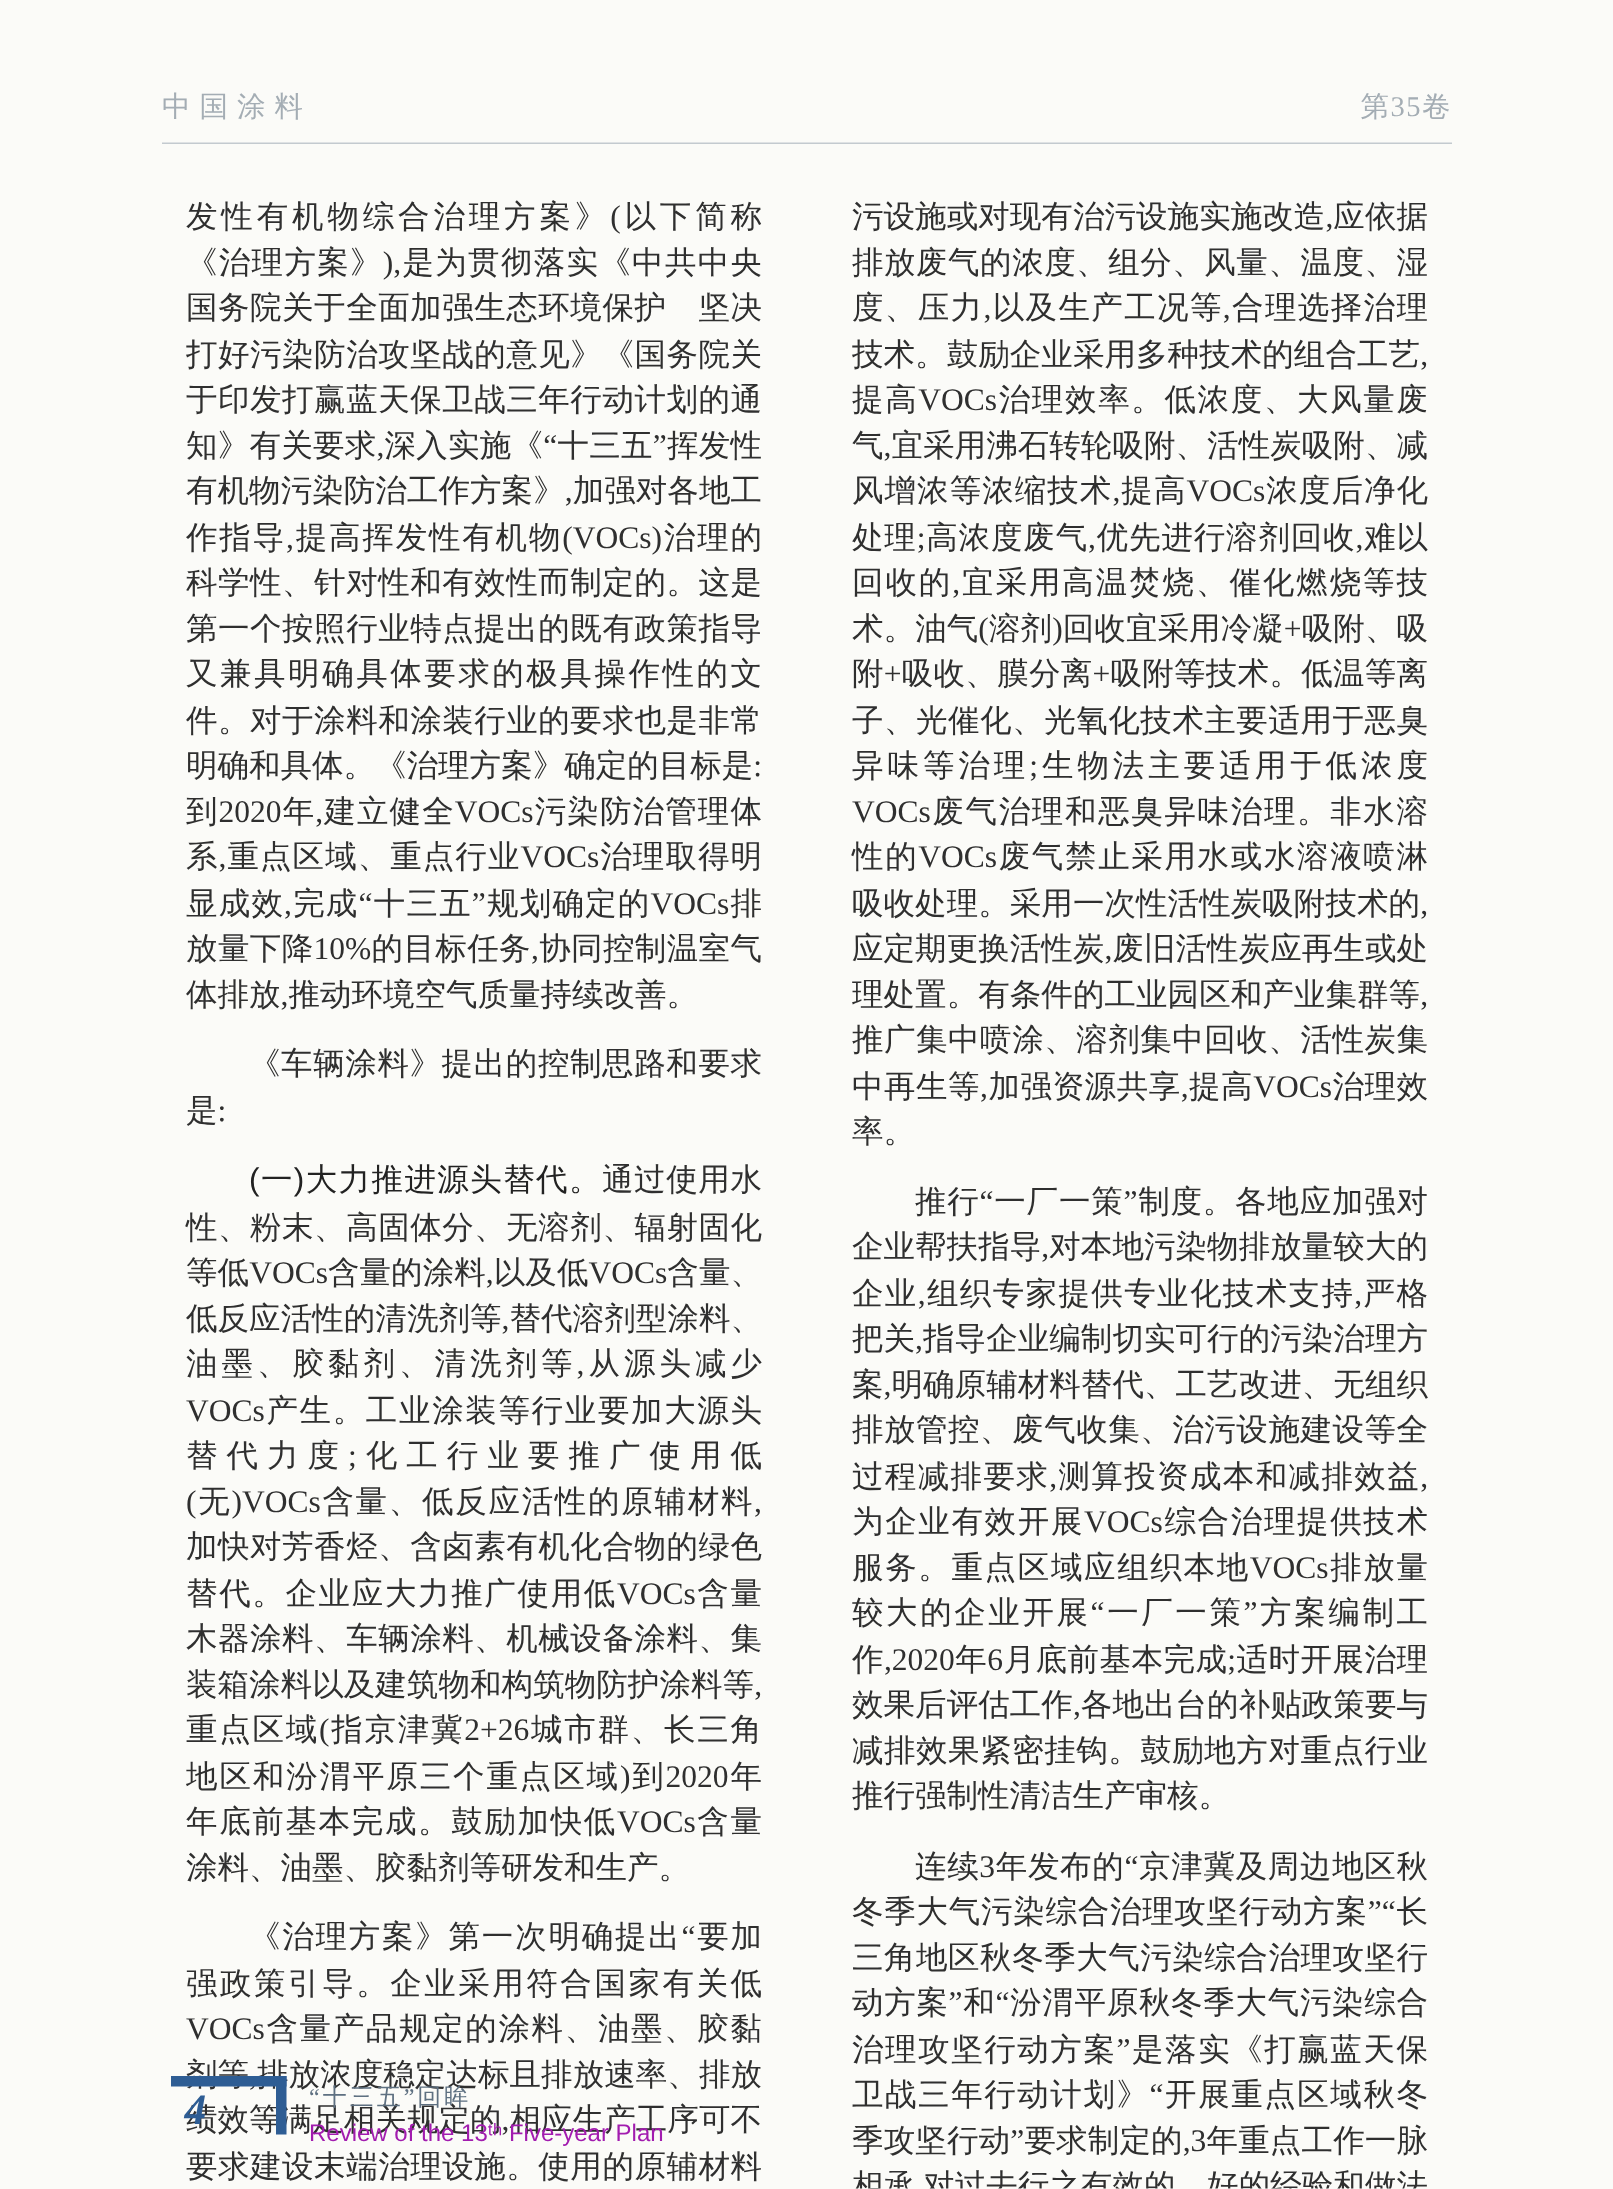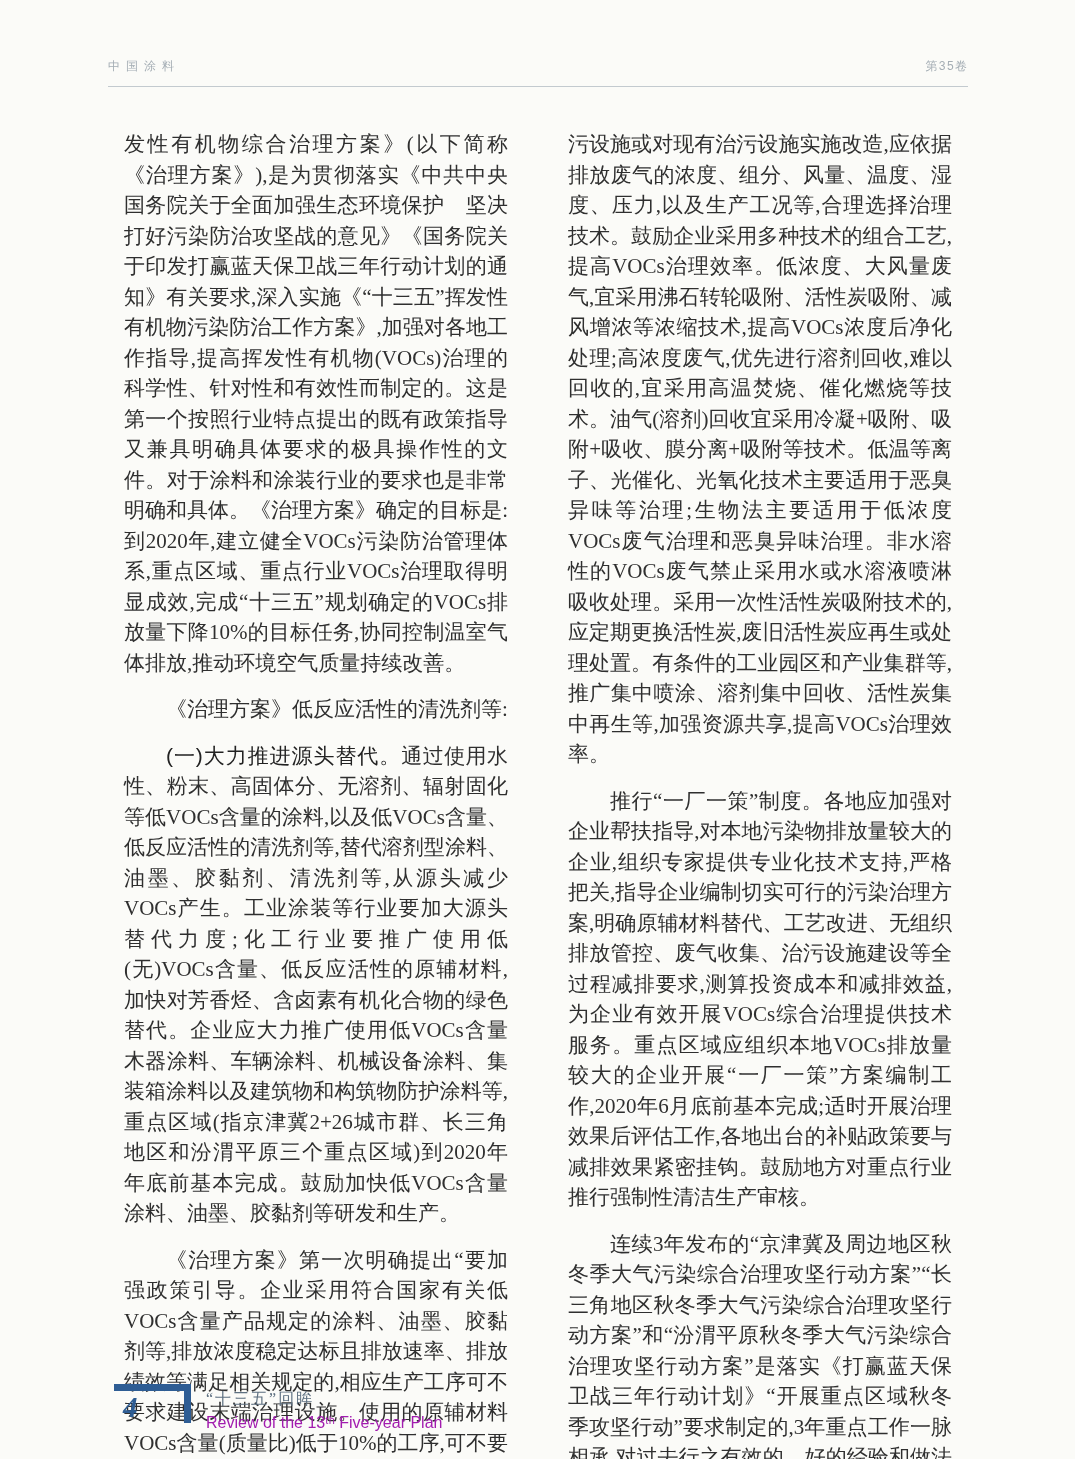--- a/index.html
+++ b/index.html
@@ -6,24 +6,23 @@
   body {
     width:1075px; height:1459px;
     background:#fbfbf8;
     position:relative;
     font-family:"Liberation Serif", serif;
     overflow:hidden;
   }
   .header {
     position:absolute; left:108px; top:58px; width:860px;
     display:flex; justify-content:space-between; align-items:flex-end;
-    font-size:12px; color:#a4adb4;
+    font-size:19px; color:#a4adb4;
     border-bottom:1px solid #c3cacf;
     padding-bottom:11px;
-    font-family:Liberation Mono, monospace;
   }
   .journal { letter-spacing:6px; }
   .volume  { letter-spacing:1px; }
   .main {
     position:absolute; left:108px; top:113px; width:860px;
     display:flex; gap:28px;
   }
   .col {
     width:416px;
     font-size:21px; line-height:30.5px;
@@ -69,21 +68,21 @@
 <div class="page">
 
   <div class="header">
     <span class="journal">中国涂料</span>
     <span class="volume">第35卷</span>
   </div>
 
   <div class="main">
     <div class="col" id="col-left">
         <p class="para">发性有机物综合治理方案》(以下简称《治理方案》),是为贯彻落实《中共中央　国务院关于全面加强生态环境保护　坚决打好污染防治攻坚战的意见》《国务院关于印发打赢蓝天保卫战三年行动计划的通知》有关要求,深入实施《“十三五”挥发性有机物污染防治工作方案》,加强对各地工作指导,提高挥发性有机物(VOCs)治理的科学性、针对性和有效性而制定的。这是第一个按照行业特点提出的既有政策指导又兼具明确具体要求的极具操作性的文件。对于涂料和涂装行业的要求也是非常明确和具体。《治理方案》确定的目标是:到2020年,建立健全VOCs污染防治管理体系,重点区域、重点行业VOCs治理取得明显成效,完成“十三五”规划确定的VOCs排放量下降10%的目标任务,协同控制温室气体排放,推动环境空气质量持续改善。</p>
-        <p class="para indent">《治理方案》低反应活性的清洗剂等:</p>
+        <p class="para indent">《车辆涂料》提出的控制思路和要求是:</p>
         <p class="para indent"><b class="lead">(一)大力推进源头替代。</b>通过使用水性、粉末、高固体分、无溶剂、辐射固化等低VOCs含量的涂料,以及低VOCs含量、低反应活性的清洗剂等,替代溶剂型涂料、油墨、胶黏剂、清洗剂等,从源头减少VOCs产生。工业涂装等行业要加大源头替代力度;化工行业要推广使用低(无)VOCs含量、低反应活性的原辅材料,加快对芳香烃、含卤素有机化合物的绿色替代。企业应大力推广使用低VOCs含量木器涂料、车辆涂料、机械设备涂料、集装箱涂料以及建筑物和构筑物防护涂料等,重点区域(指京津冀2+26城市群、长三角地区和汾渭平原三个重点区域)到2020年年底前基本完成。鼓励加快低VOCs含量涂料、油墨、胶黏剂等研发和生产。</p>
         <p class="para indent">《治理方案》第一次明确提出“要加强政策引导。企业采用符合国家有关低VOCs含量产品规定的涂料、油墨、胶黏剂等,排放浓度稳定达标且排放速率、排放绩效等满足相关规定的,相应生产工序可不要求建设末端治理设施。使用的原辅材料VOCs含量(质量比)低于10%的工序,可不要求采取无组织排放收集措施”的政策。这将帮助企业解决明明已经达标,而VOCs排放量达不到末端治理设施运营所需要的最低要求,需要补充大量天然气或电能以维持设施运行而增加了污染和能耗的问题。</p>
       </div>
     <div class="col" id="col-right">
         <p class="para">污设施或对现有治污设施实施改造,应依据排放废气的浓度、组分、风量、温度、湿度、压力,以及生产工况等,合理选择治理技术。鼓励企业采用多种技术的组合工艺,提高VOCs治理效率。低浓度、大风量废气,宜采用沸石转轮吸附、活性炭吸附、减风增浓等浓缩技术,提高VOCs浓度后净化处理;高浓度废气,优先进行溶剂回收,难以回收的,宜采用高温焚烧、催化燃烧等技术。油气(溶剂)回收宜采用冷凝+吸附、吸附+吸收、膜分离+吸附等技术。低温等离子、光催化、光氧化技术主要适用于恶臭异味等治理;生物法主要适用于低浓度VOCs废气治理和恶臭异味治理。非水溶性的VOCs废气禁止采用水或水溶液喷淋吸收处理。采用一次性活性炭吸附技术的,应定期更换活性炭,废旧活性炭应再生或处理处置。有条件的工业园区和产业集群等,推广集中喷涂、溶剂集中回收、活性炭集中再生等,加强资源共享,提高VOCs治理效率。</p>
         <p class="para indent">推行“一厂一策”制度。各地应加强对企业帮扶指导,对本地污染物排放量较大的企业,组织专家提供专业化技术支持,严格把关,指导企业编制切实可行的污染治理方案,明确原辅材料替代、工艺改进、无组织排放管控、废气收集、治污设施建设等全过程减排要求,测算投资成本和减排效益,为企业有效开展VOCs综合治理提供技术服务。重点区域应组织本地VOCs排放量较大的企业开展“一厂一策”方案编制工作,2020年6月底前基本完成;适时开展治理效果后评估工作,各地出台的补贴政策要与减排效果紧密挂钩。鼓励地方对重点行业推行强制性清洁生产审核。</p>
         <p class="para indent">连续3年发布的“京津冀及周边地区秋冬季大气污染综合治理攻坚行动方案”“长三角地区秋冬季大气污染综合治理攻坚行动方案”和“汾渭平原秋冬季大气污染综合治理攻坚行动方案”是落实《打赢蓝天保卫战三年行动计划》“开展重点区域秋冬季攻坚行动”要求制定的,3年重点工作一脉相承,对过去行之有效的、好的经验和做法持续予以推进,保持工作的连续性。全面实施绩效分级差异化减排。各地严格按照《重污染天气重点行业应急减排措施制定技术指南》(以下简称《技术指南》)有关要求,全面推进绩效分级差异化管控,鼓励环保绩效水平高的“先进”企业,鞭策环保绩效水平低的“后进”企业,以“先进”带动“后进”,提升环保基础工作整体水平。各地要高度</p>
       </div>
   </div>
 

